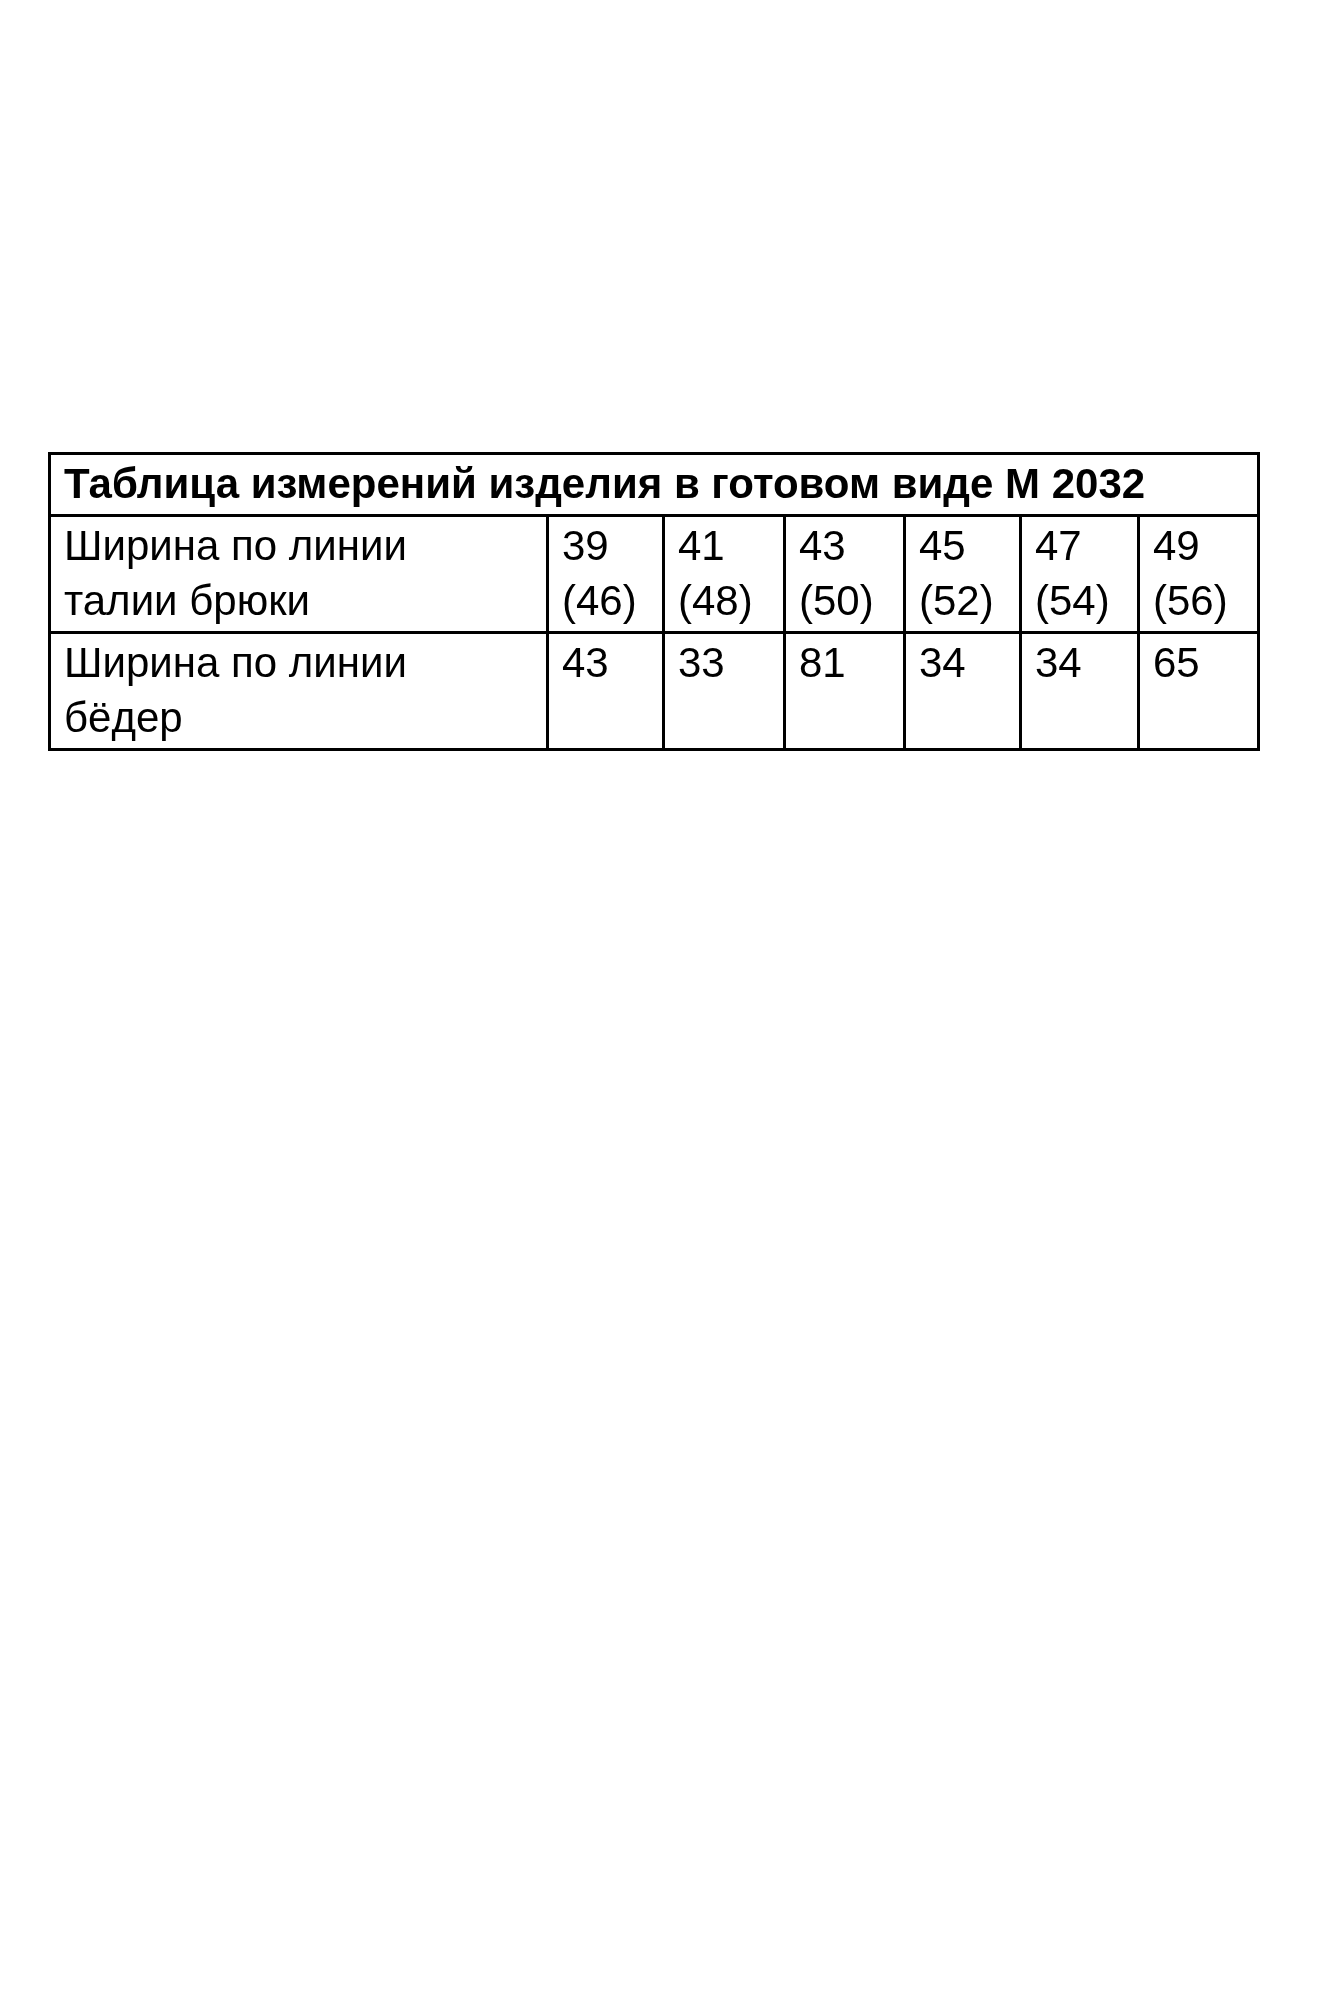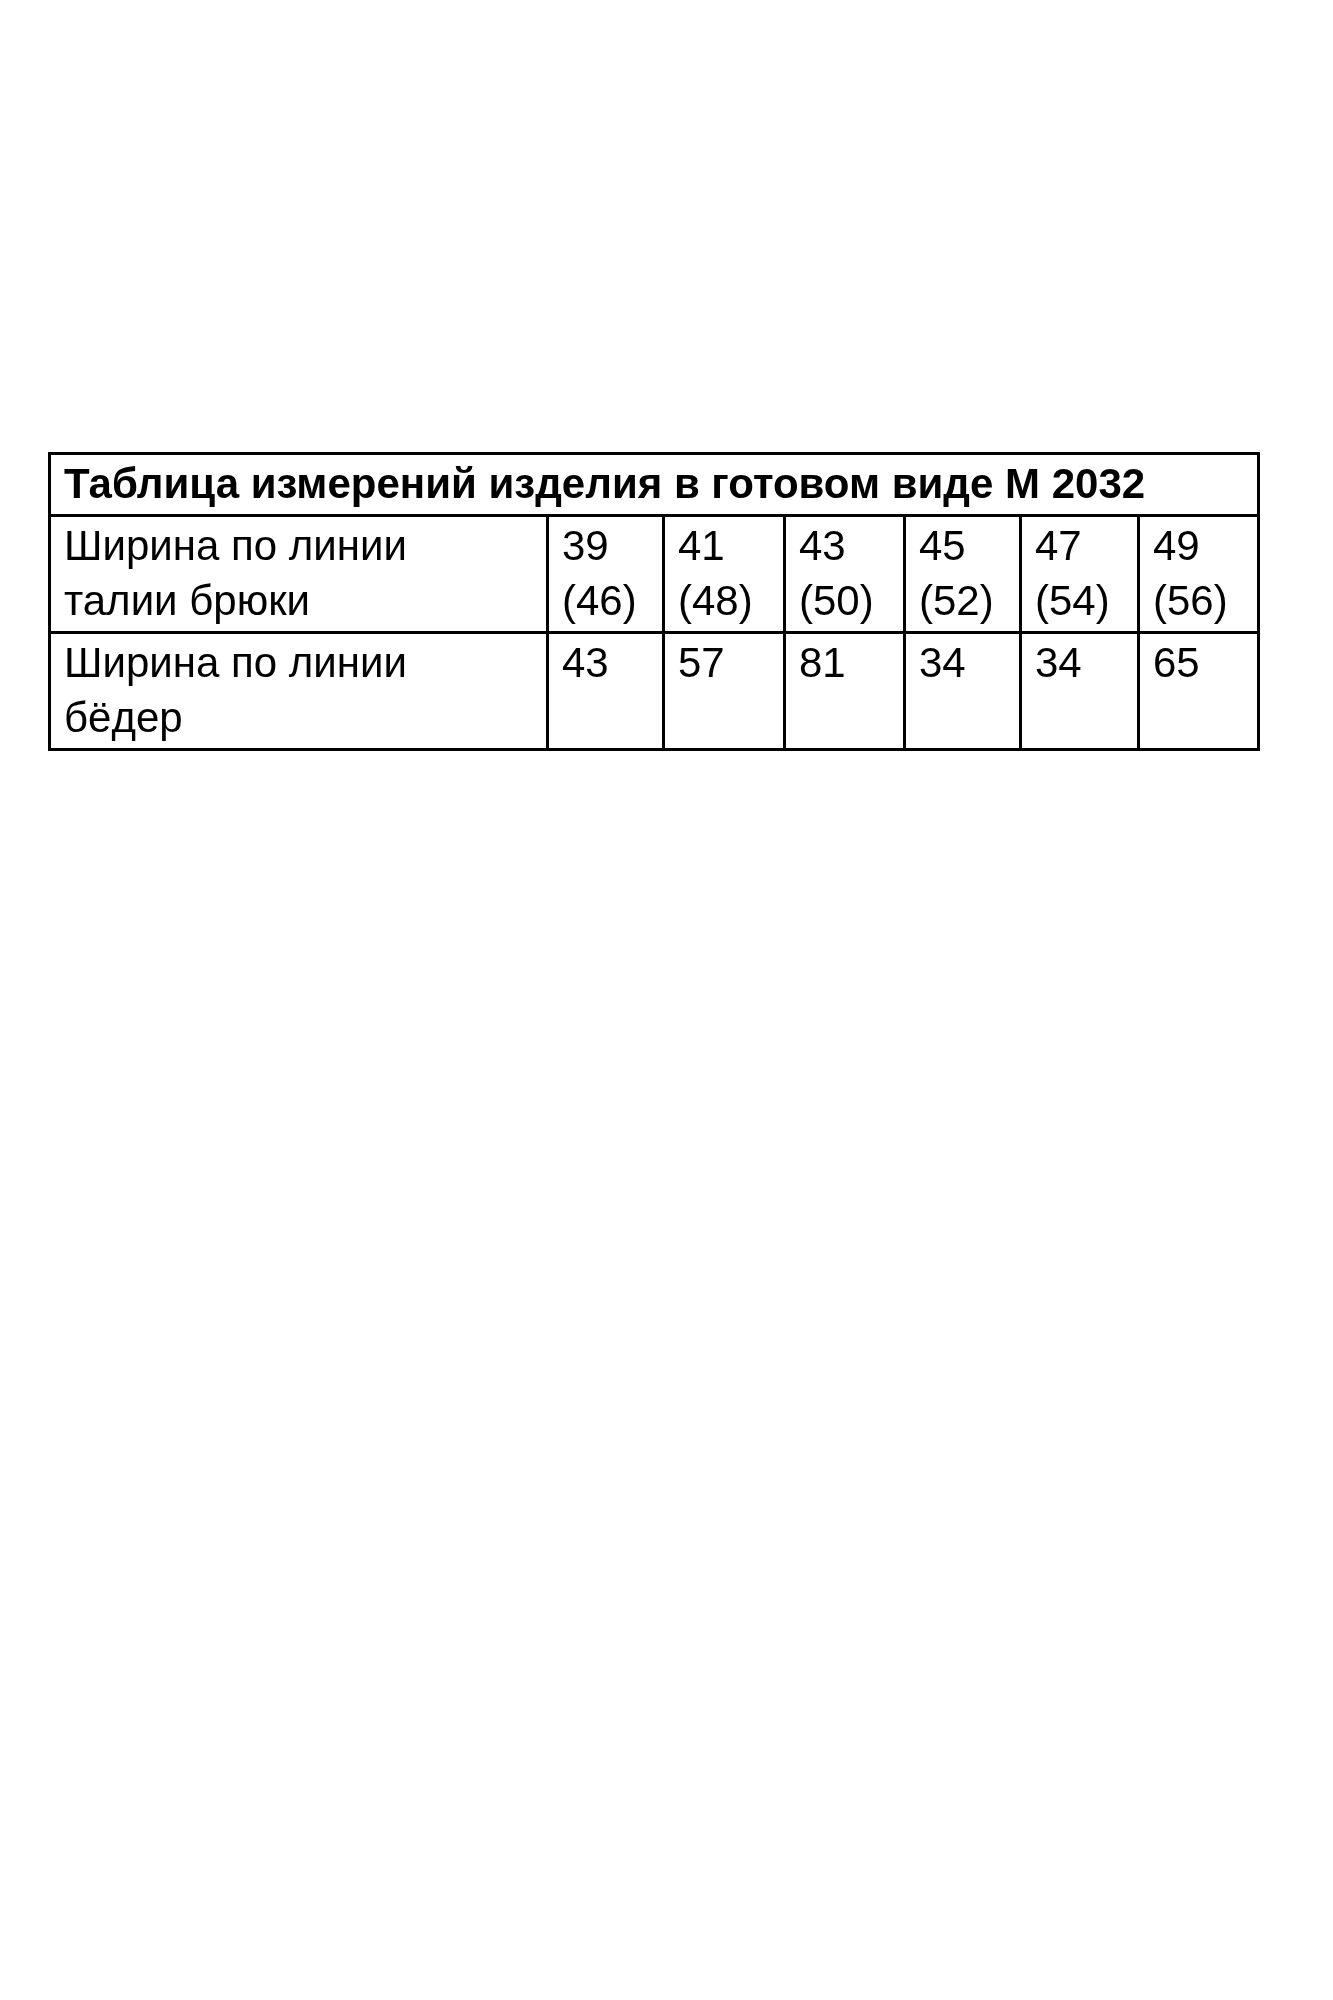--- a/index.html
+++ b/index.html
@@ -81,21 +81,21 @@
 (52)</td>
           <td>47
 (54)</td>
           <td>49
 (56)</td>
         </tr>
         <tr>
           <td>Ширина по линии
 бёдер</td>
           <td>43</td>
-          <td>57</td>
+          <td>33</td>
           <td>81</td>
           <td>34</td>
           <td>34</td>
           <td>65</td>
         </tr>
       </tbody>
     </table>
   </div>
 </div>
 

